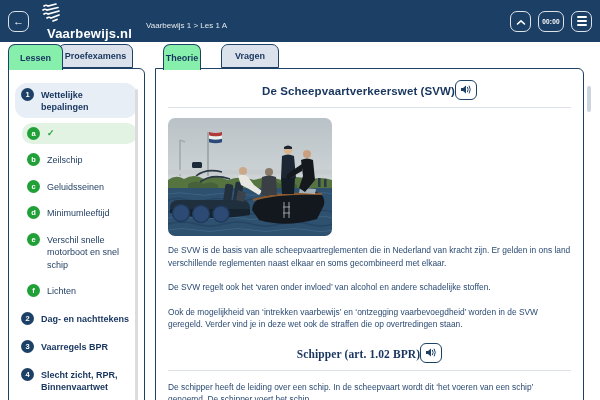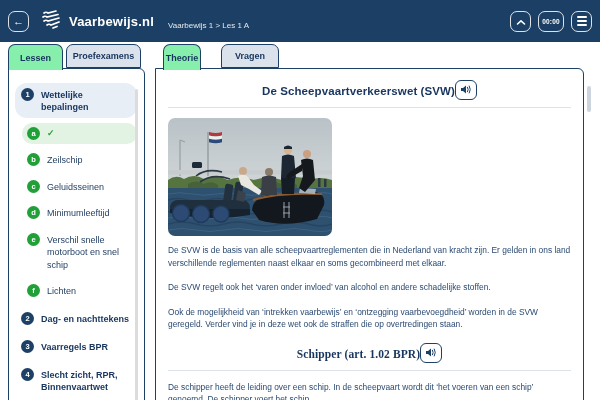--- a/index.html
+++ b/index.html
@@ -7,21 +7,21 @@
     font-family:"Liberation Sans", sans-serif; }
   .stage { position:relative; width:600px; height:400px; }
 
   
   .navbar { position:absolute; left:0; top:0; width:600px; height:42px;
     background:#1c4065; display:flex; align-items:center; padding:0 8px; }
   .nav-btn { height:21px; min-width:21px; border:1.5px solid rgba(255,255,255,.85);
     border-radius:7px; background:transparent; color:#fff; display:flex;
     align-items:center; justify-content:center; cursor:pointer; }
   .back-btn { width:21px; font-size:11px; line-height:1; }
-  .logo-wrap { display:flex; align-items:center; margin-left:12px; }
+  .logo-wrap { display:flex; margin-left:12px;flex-direction:column; }
   .brand { color:#fff; font-weight:bold; font-size:13px; margin-left:6px; letter-spacing:.2px; }
   .breadcrumb { color:rgba(255,255,255,.88); font-size:8px; margin-left:14px;margin-top:8px; }
   .nav-spacer { flex:1; }
   .nav-right { display:flex; gap:7px; align-items:center; }
   .timer-btn { width:26px; font-size:6.5px; font-weight:bold; letter-spacing:.2px; }
   .burger { display:flex; flex-direction:column; gap:2.5px; }
   .burger span { display:block; width:10px; height:1.6px; background:#fff; border-radius:1px; }
 
   
   .tab { position:absolute; top:44px; height:24px; border:1.5px solid #1d4166;
@@ -109,21 +109,21 @@
             <span></span>
             <span></span>
           </span>
       </div>
     </div>
   </div>
 
   <div class="tab active" style="left:8px; width:55px;">
     <span>Lessen</span>
   </div>
-  <div class="tab" style="left:66px; width:75px;">
+  <div class="tab" style="left:58px; width:75px;">
     <span>Proefexamens</span>
   </div>
 
   <div class="panel sidebar-panel">
     <div class="side-list">
 
       <div class="lesson-head active">
         <span class="circle navy">1</span>
         <span class="lbl">Wettelijke bepalingen</span>
       </div>

